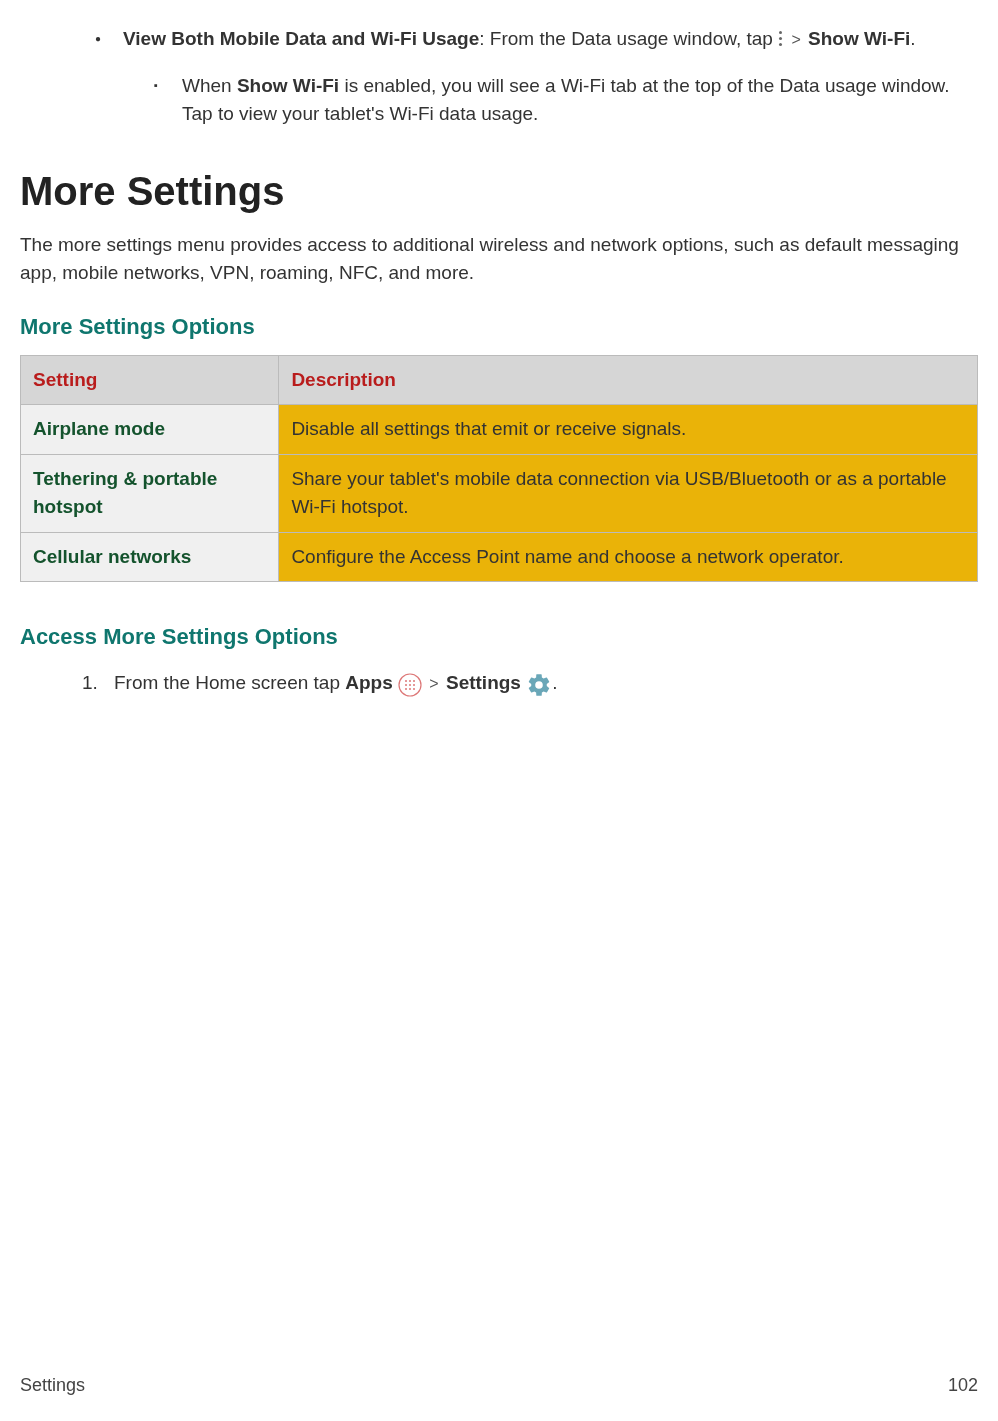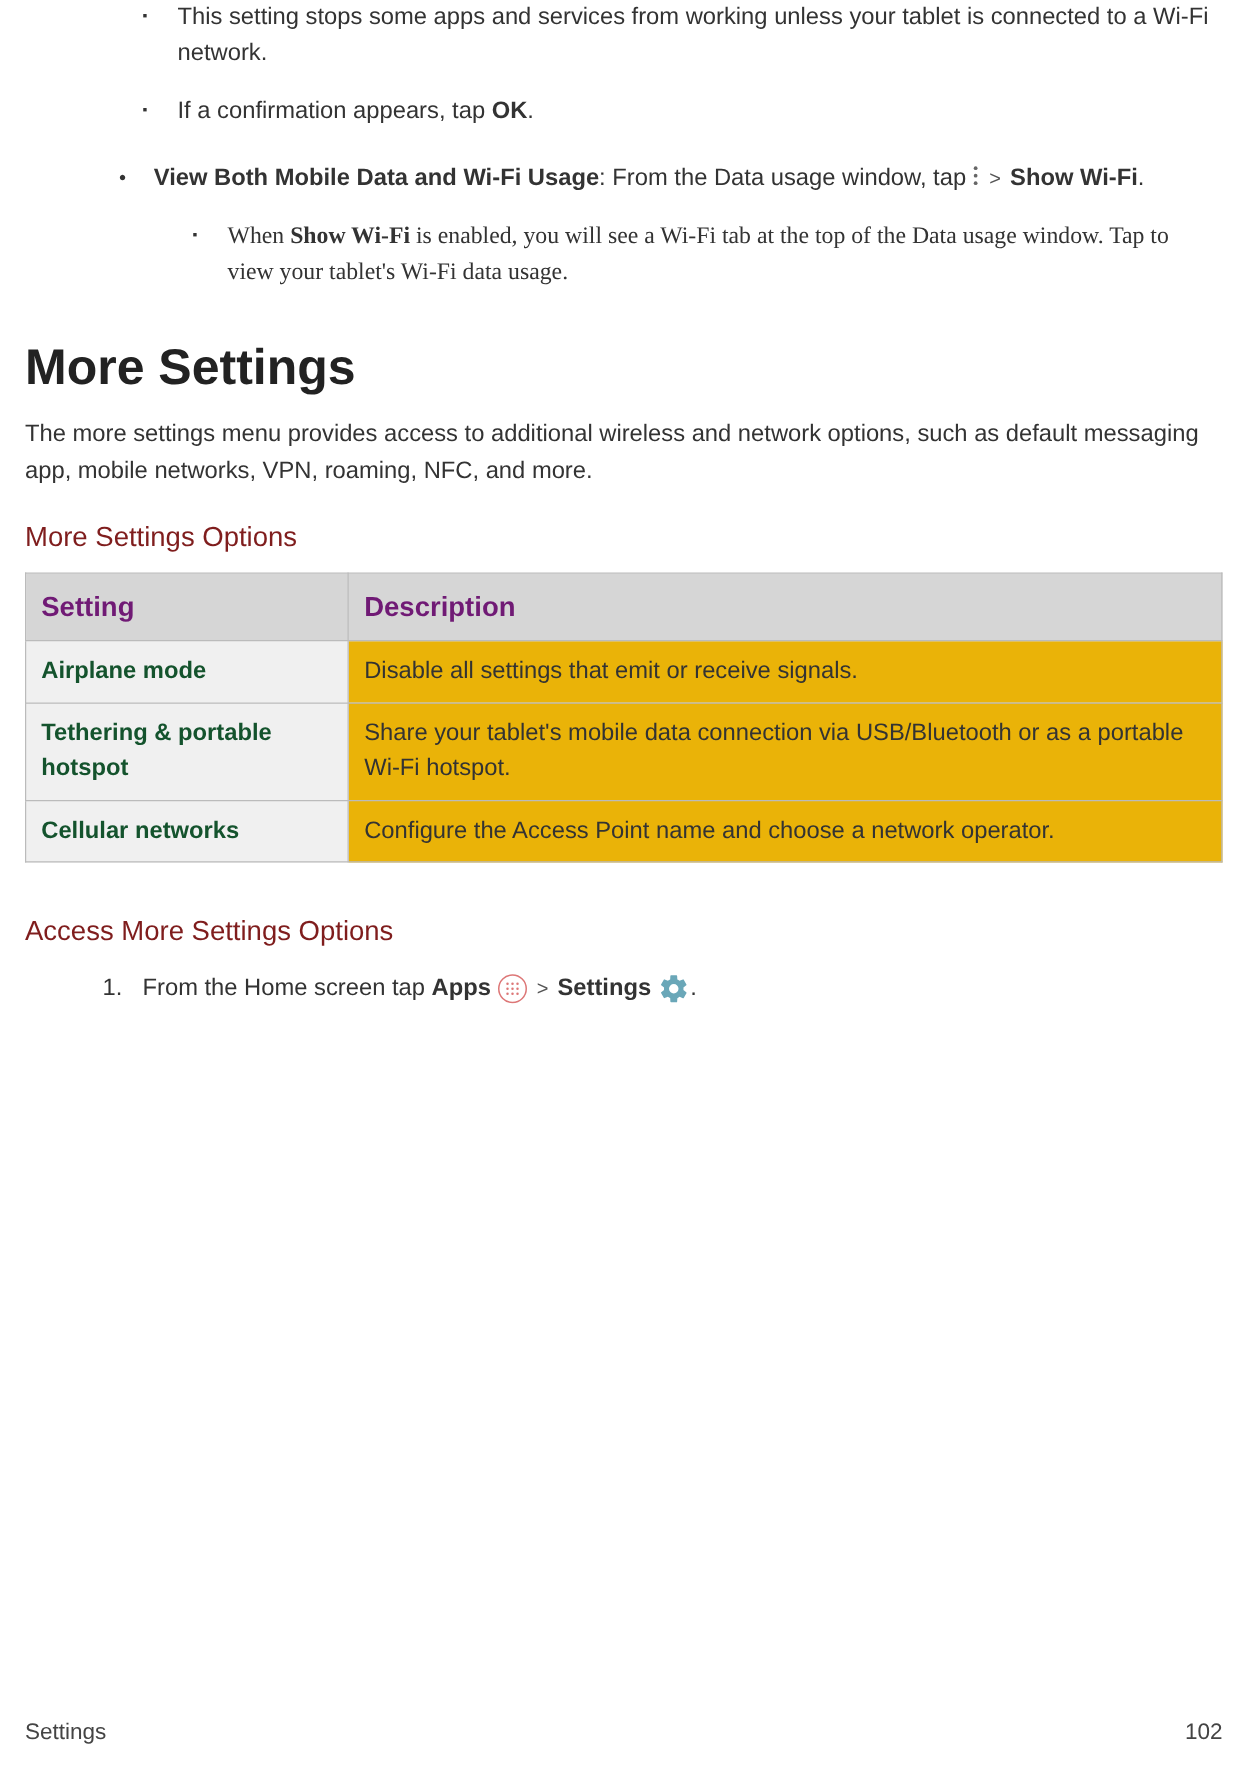--- a/index.html
+++ b/index.html
@@ -63,41 +63,41 @@
       font-size: 40px;
       margin: 32px 0 10px 0;
       color: #222;
       letter-spacing: 0px;
     }
     .intro {
       margin: 8px 0 20px 0;
     }
     h2.subhead {
       font-size: 22px;
-      font-weight: normal;
+      font-weight: bold;
       margin: 22px 0 12px 0;
-      color: #7f1d1d;
+      color: #0f766e;
     }
     table.settings-table {
       border-collapse: collapse;
       width: 100%;
       margin-top: 6px;
     }
     table.settings-table th,
     table.settings-table td {
       border: 1px solid #bbb;
       padding: 10px 12px;
       text-align: left;
       vertical-align: top;
     }
     table.settings-table th {
       background: #d6d6d6;
       font-weight: bold;
-      font-size: 22px;
-      color: #701a75;
+      font-size: 19px;
+      color: #b91c1c;
     }
     table.settings-table td.setting-name {
       font-weight: bold;
       background: #f0f0f0;
       width: 27%;
       color: #14532d;
     }
     table.settings-table td.setting-desc {
       background: #eab308;
       color: #333;
@@ -149,35 +149,27 @@
     }
     .apps-icon svg, .settings-icon svg {
       vertical-align: middle;
     }
   </style>
 </head>
 <body>
 
 <div class="page">
 
-  <ul class="sub-bullet-list">
-    <li>
-      <span>This setting stops some apps and services from working unless your tablet is connected to a Wi-Fi network.</span>
-    </li>
-    <li>
-      <span>If a confirmation appears, tap </span><span class="bold">OK</span><span>.</span>
-    </li>
-  </ul>
 
   <ul class="bullet-list">
     <li>
       <span class="bold">View Both Mobile Data and Wi-Fi Usage</span><span>: From the Data usage window, tap </span><span class="more-icon"></span>
       <span class="gt">&gt;</span>
       <span class="bold">Show Wi-Fi</span><span>.</span>
-      <ul class="sub-bullet-list" style="margin-left:-63px; margin-top:18px;font-family:Liberation Serif, serif;">
+      <ul class="sub-bullet-list" style="margin-left:-63px; margin-top:18px;">
         <li>
           <span>When </span><span class="bold">Show Wi-Fi</span><span> is enabled, you will see a Wi-Fi tab at the top of the Data usage window. Tap to view your tablet's Wi-Fi data usage.</span>
         </li>
       </ul>
     </li>
   </ul>
 
   <h1 class="more-settings">More Settings</h1>
   <p class="intro">The more settings menu provides access to additional wireless and network options, such as default messaging app, mobile networks, VPN, roaming, NFC, and more.</p>
 

